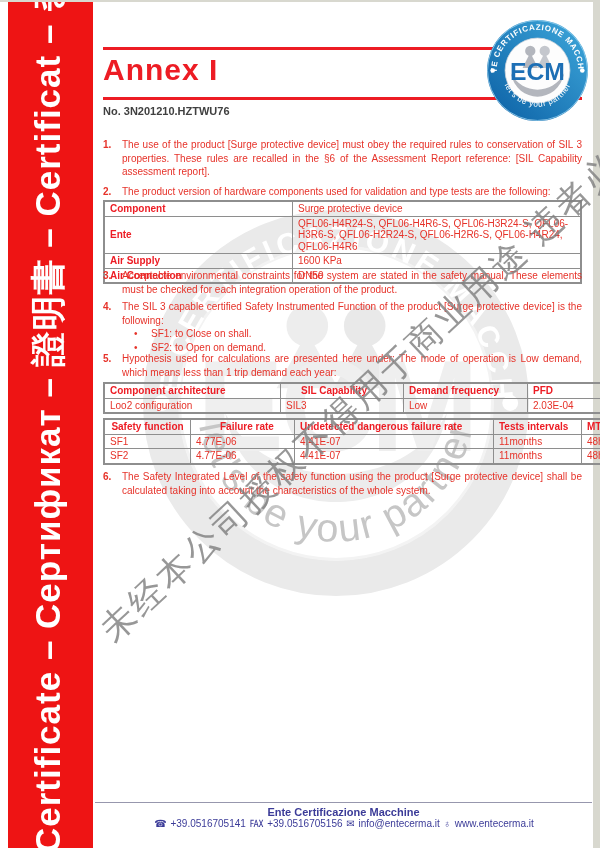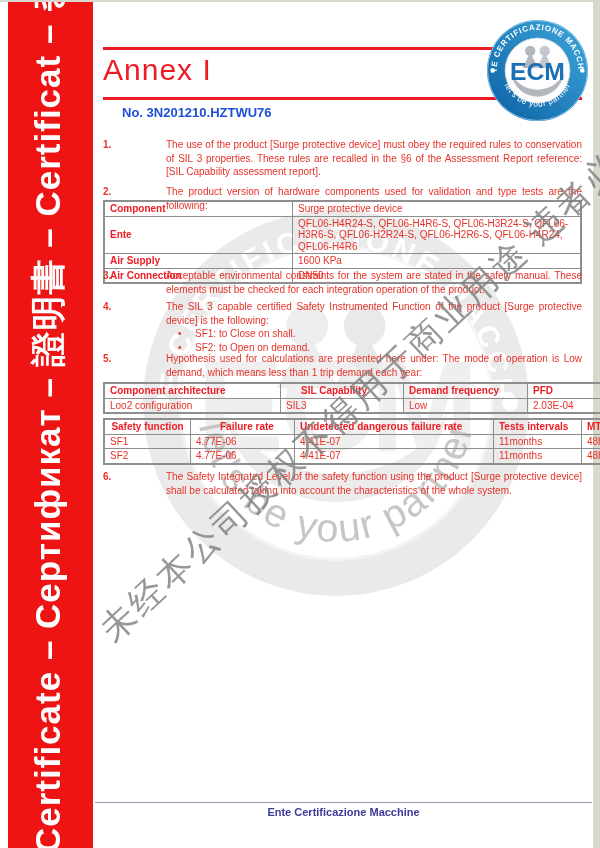--- a/index.html
+++ b/index.html
@@ -17,27 +17,27 @@
     position:absolute;left:19px;top:851px;
     transform:rotate(-90deg);transform-origin:0 0;
     white-space:nowrap;color:#ffffff;font-weight:bold;
     font-size:35px;letter-spacing:1px;line-height:42px;
   }
 
   
   .rule{position:absolute;left:103px;width:479px;height:3px;background:#ed1c24;z-index:2;}
   .rule1{top:45px;}
   .rule2{top:95px;}
-  .annex-title{position:absolute;left:103px;top:51px;color:#ed1c24;font-size:30px;font-weight:normal;letter-spacing:1px;z-index:2;}
-  .cert-no{position:absolute;left:103px;top:103px;color:#1d4ed8;font-size:13px;font-weight:bold;z-index:2;margin-left:19px;}
+  .annex-title{position:absolute;left:103px;top:51px;color:#ed1c24;font-size:30px;font-weight:bold;letter-spacing:1px;z-index:2;}
+  .cert-no{position:absolute;left:103px;top:103px;color:#404040;font-size:11px;font-weight:bold;z-index:2;}
 
   
   .item{position:absolute;left:103px;width:479px;display:flex;color:#e63229;font-size:10px;line-height:13.5px;z-index:2;}
   .item .num{width:19px;flex:none;font-weight:bold;}
-  .item .body{flex:1;text-align:justify;margin-left:44px;}
+  .item .body{flex:1;text-align:justify;}
   .bullets{margin-top:0;}
   .bullet-row{display:flex;}
   .bullet-dot{width:17px;padding-left:12px;flex:none;}
   .i1{top:136px;} .i2{top:183px;} .i3{top:267px;} .i4{top:298px;} .i5{top:350px;} .i6{top:468px;}
 
   
   table{position:absolute;left:103px;width:479px;border-collapse:collapse;table-layout:fixed;z-index:2;background:transparent;}
   .t1{top:198px;} .t2{top:380px;} .t3{top:416px;}
   td,th{border:1px solid #8e8e8e;font-size:10px;line-height:11.5px;padding:1px 5px;color:#e63229;text-align:left;vertical-align:middle;overflow:hidden;}
   th{font-weight:bold;color:#ed1c24;}
@@ -235,15 +235,25 @@
     </table>
 
   <div class="item i6">
     <div class="num">6.</div>
     <div class="body">The Safety Integrated Level of the safety function using the product [Surge protective device] shall be calculated taking into account the characteristics of the whole system.</div>
   </div>
 
   <div class="footer-rule"></div>
   <div class="footer">
     <div class="company">Ente Certificazione Macchine</div>
+    <div class="contact">
+      <span class="ic">☎</span>
+      <span>+39.0516705141</span>
+      <span class="ic">℻</span>
+      <span>+39.0516705156</span>
+      <span class="ic">✉</span>
+      <span>info@entecerma.it</span>
+      <span class="ic">♁</span>
+      <span>www.entecerma.it</span>
+    </div>
   </div>
 
 </div>
 
 </body></html>

